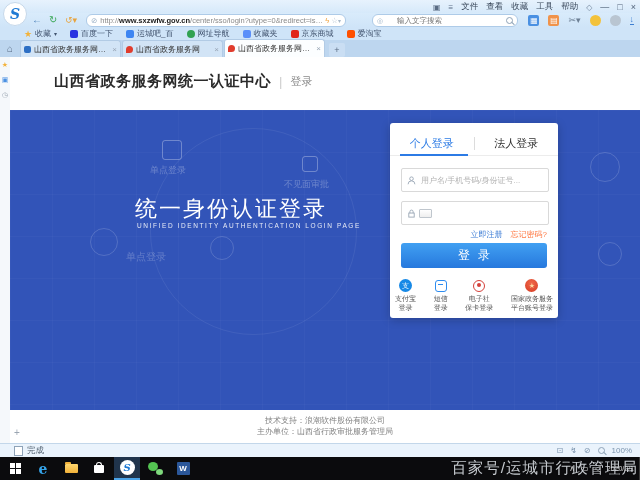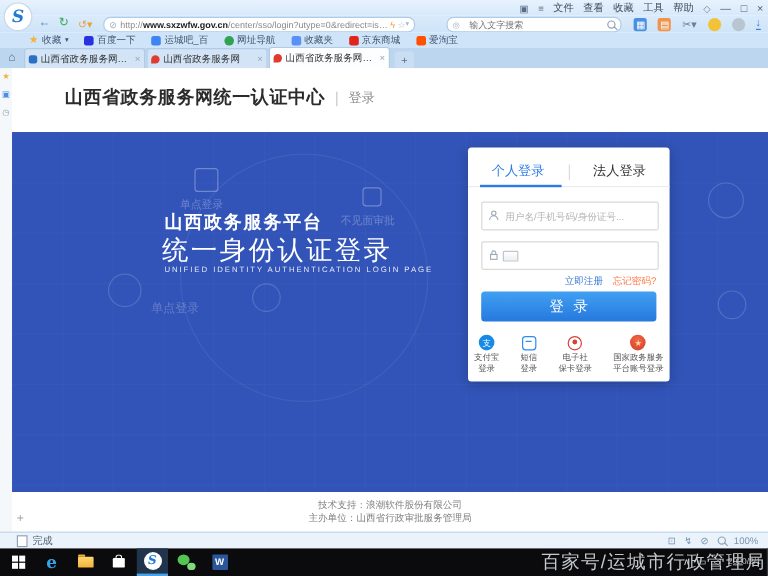--- a/index.html
+++ b/index.html
@@ -18,21 +18,21 @@
   .navrow{position:absolute;left:0;top:13px;width:640px;height:14px;
           background:linear-gradient(#d9ebfb,#cfe4f8);}
   .navbtn{position:absolute;top:0;font-size:10px;line-height:14px;}
   .urlbox{position:absolute;left:86px;top:1px;width:250px;height:11px;background:#fff;
           border:1px solid #aecbe8;border-radius:6px;display:flex;align-items:center;
           padding:0 4px;font-size:7.5px;color:#8a8a8a;white-space:nowrap;overflow:hidden;}
   .urlbox .host{color:#1c1c1c;font-weight:bold;}
   .urlbox .path{overflow:hidden;text-overflow:ellipsis;flex:1;}
   .searchbox{position:absolute;left:372px;top:1px;width:136px;height:11px;background:#fff;
              border:1px solid #aecbe8;border-radius:6px;display:flex;align-items:center;
-             padding:0 4px;gap:6px;}
+             padding:0 4px;gap:12px;}
   .searchbox input{border:none;outline:none;flex:1;font-size:7.5px;color:#555;background:transparent;
                    font-family:"Liberation Sans",sans-serif;min-width:0;}
   .mag{width:5px;height:5px;border:1px solid #8fa3b8;border-radius:50%;position:relative;flex:none;}
   .mag::after{content:"";position:absolute;width:4px;height:1px;background:#8fa3b8;
               transform:rotate(45deg);right:-3px;bottom:-1px;}
   .chromeicons{position:absolute;right:6px;top:1px;display:flex;align-items:center;gap:9px;height:12px;}
   .cicon{width:11px;height:11px;border-radius:2px;display:flex;align-items:center;justify-content:center;
          font-size:8px;color:#fff;}
   .bookmarkrow{position:absolute;left:0;top:27px;width:640px;height:13px;background:#cfe4f8;
                display:flex;align-items:center;gap:13px;padding-left:24px;font-size:8px;color:#41536e;}
@@ -269,21 +269,20 @@
       <div class="deco deco-box" style="left:152px;top:30px;width:18px;height:18px;"></div>
       <div class="deco" style="left:140px;top:54px;font-size:9px;">单点登录</div>
       <div class="deco deco-box" style="left:292px;top:46px;width:14px;height:14px;"></div>
       <div class="deco" style="left:274px;top:68px;font-size:9px;">不见面审批</div>
       <div class="deco deco-circle" style="left:80px;top:118px;width:26px;height:26px;"></div>
       <div class="deco deco-circle" style="left:200px;top:126px;width:22px;height:22px;"></div>
       <div class="deco" style="left:116px;top:140px;font-size:10px;color:rgba(255,255,255,.24);">单点登录</div>
       <div class="deco deco-circle" style="left:580px;top:42px;width:28px;height:28px;"></div>
       <div class="deco deco-circle" style="left:588px;top:132px;width:22px;height:22px;"></div>
 
-      <div class="bt1">山西政务服务平台</div>
       <div class="bt2">统一身份认证登录</div>
       <div class="bt3">UNIFIED IDENTITY AUTHENTICATION LOGIN PAGE</div>
 
       <div class="card">
         <div class="card-tabs">
           <div class="card-tab active">个人登录</div>
           <div class="card-tab-div"></div>
           <div class="card-tab">法人登录</div>
         </div>
         <div class="card-underline"></div>

